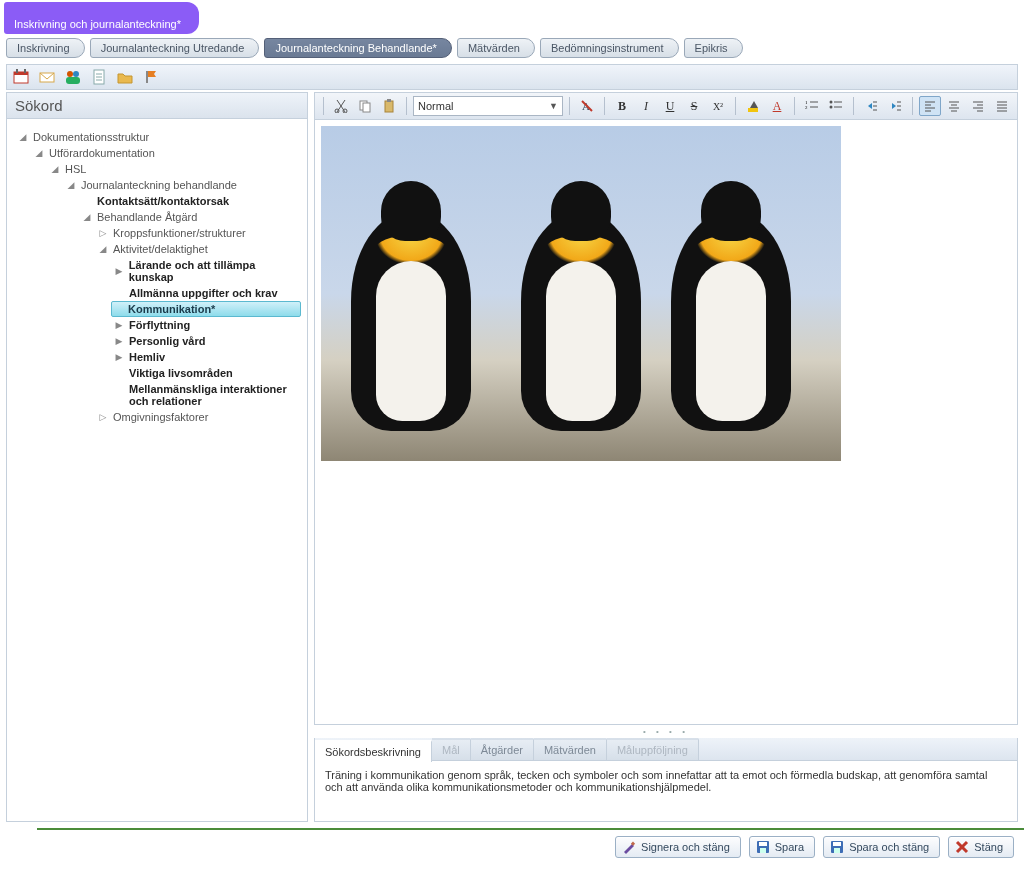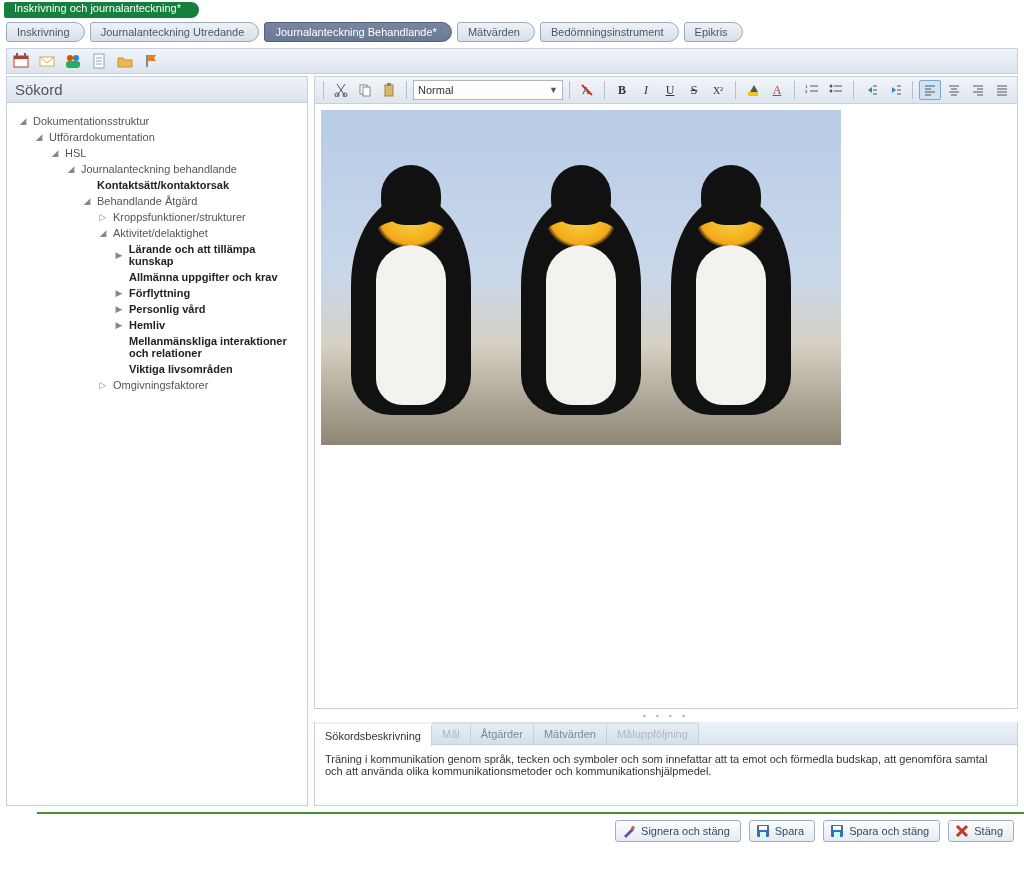--- a/index.html
+++ b/index.html
@@ -1,19 +1,19 @@
 <!DOCTYPE html>
 <html><head>
 <meta charset="utf-8">
 <style>
 * { box-sizing: border-box; margin: 0; padding: 0; }
 body { font-family: Tahoma, Verdana, sans-serif; font-size: 11px; color: #333; background: #fff; width: 1024px; height: 872px; overflow: hidden; }
 
 
-.top-tab { background: #15803d; color: #fff; padding: 0 18px 4px 10px; font-size: 11px; display: inline-block; border-radius: 3px 12px 12px 3px; margin: 2px 0 0 4px; }
+.top-tab { background: #8b5cf6; color: #fff; padding: 16px 18px 4px 10px; font-size: 11px; display: inline-block; border-radius: 3px 12px 12px 3px; margin: 2px 0 0 4px; }
 
 
 .crumb-bar { padding: 4px 6px; }
 .crumb { display: inline-block; background: linear-gradient(#eef2f6,#d7dfe7); border: 1px solid #9aa8b8; color: #4a5665; padding: 3px 14px 3px 10px; font-size: 11px; border-radius: 3px 10px 10px 3px; margin-right: 2px; position: relative; cursor: pointer; }
 .crumb.active { background: linear-gradient(#7686a0,#6a7a94); color: #fff; border-color: #546078; }
 
 
 .icon-strip { background: linear-gradient(#f0f4fa,#dbe4ee); border: 1px solid #c5d0dc; padding: 4px 6px; margin: 2px 6px 0 6px; display:flex; gap:10px; align-items:center; }
 .icon-strip .ico { width:16px; height:16px; display:inline-flex; align-items:center; justify-content:center; }
 
@@ -158,37 +158,43 @@
           <span class="tw">◢</span>
           <span class="node-label">Aktivitet/delaktighet</span>
         </div>
       <div class="node bold" style="padding-left:100px">
           <span class="tw">▶</span>
           <span class="node-label">Lärande och att tillämpa kunskap</span>
         </div>
       <div class="node bold" style="padding-left:116px">
           <span class="node-label">Allmänna uppgifter och krav</span>
         </div>
+      <div style="padding-left:98px">
+          <div class="node sel">
+            <span style="width:14px"></span>
+            <span class="node-label">Kommunikation*</span>
+          </div>
+        </div>
       <div class="node bold" style="padding-left:100px">
           <span class="tw">▶</span>
           <span class="node-label">Förflyttning</span>
         </div>
       <div class="node bold" style="padding-left:100px">
           <span class="tw">▶</span>
           <span class="node-label">Personlig vård</span>
         </div>
       <div class="node bold" style="padding-left:100px">
           <span class="tw">▶</span>
           <span class="node-label">Hemliv</span>
         </div>
       <div class="node bold" style="padding-left:116px">
+          <span class="node-label">Viktiga livsområden</span>
+        </div>
+      <div class="node bold" style="padding-left:116px">
           <span class="node-label">Mellanmänskliga interaktioner och relationer</span>
-        </div>
-      <div class="node bold" style="padding-left:116px">
-          <span class="node-label">Viktiga livsområden</span>
         </div>
       <div class="node" style="padding-left:84px">
           <span class="tw">▷</span>
           <span class="node-label">Omgivningsfaktorer</span>
         </div>
     </div>
   </div>
 
   <div class="right-panel">
     <div class="editor-toolbar">

